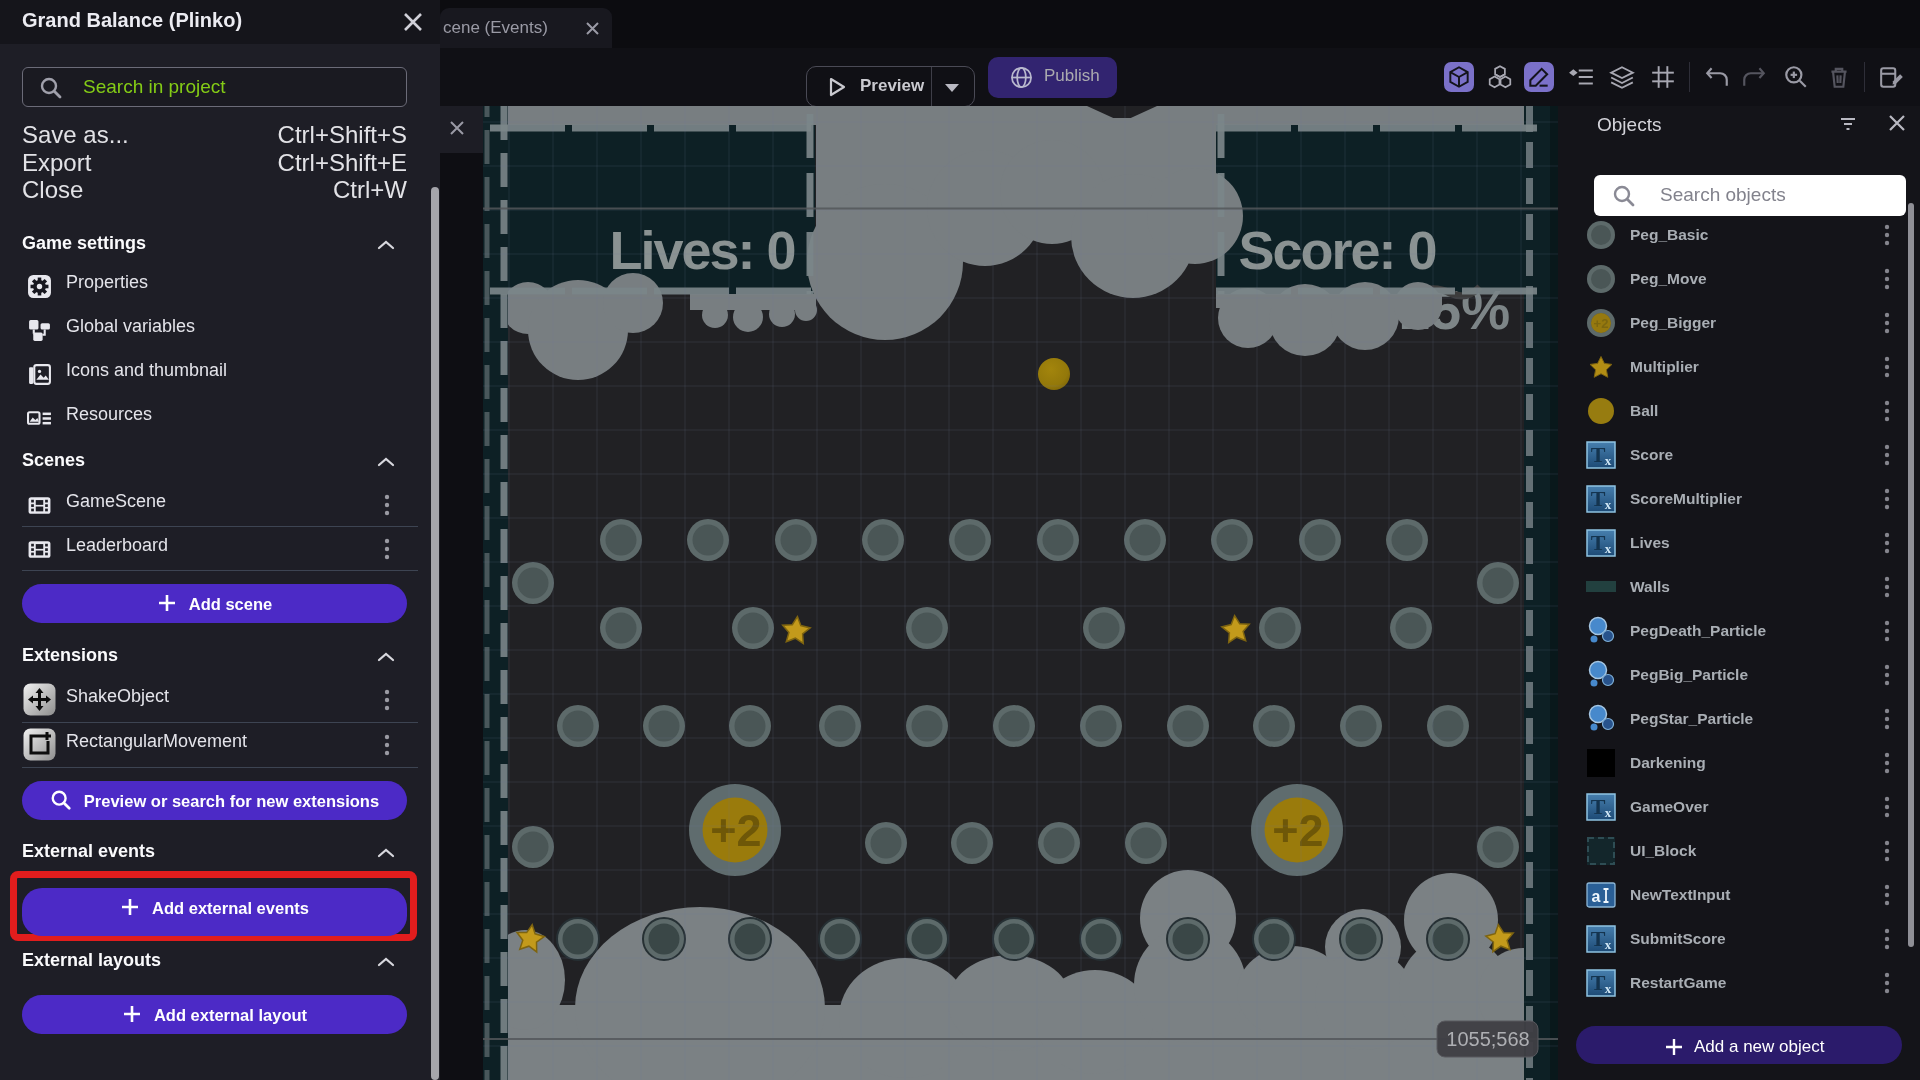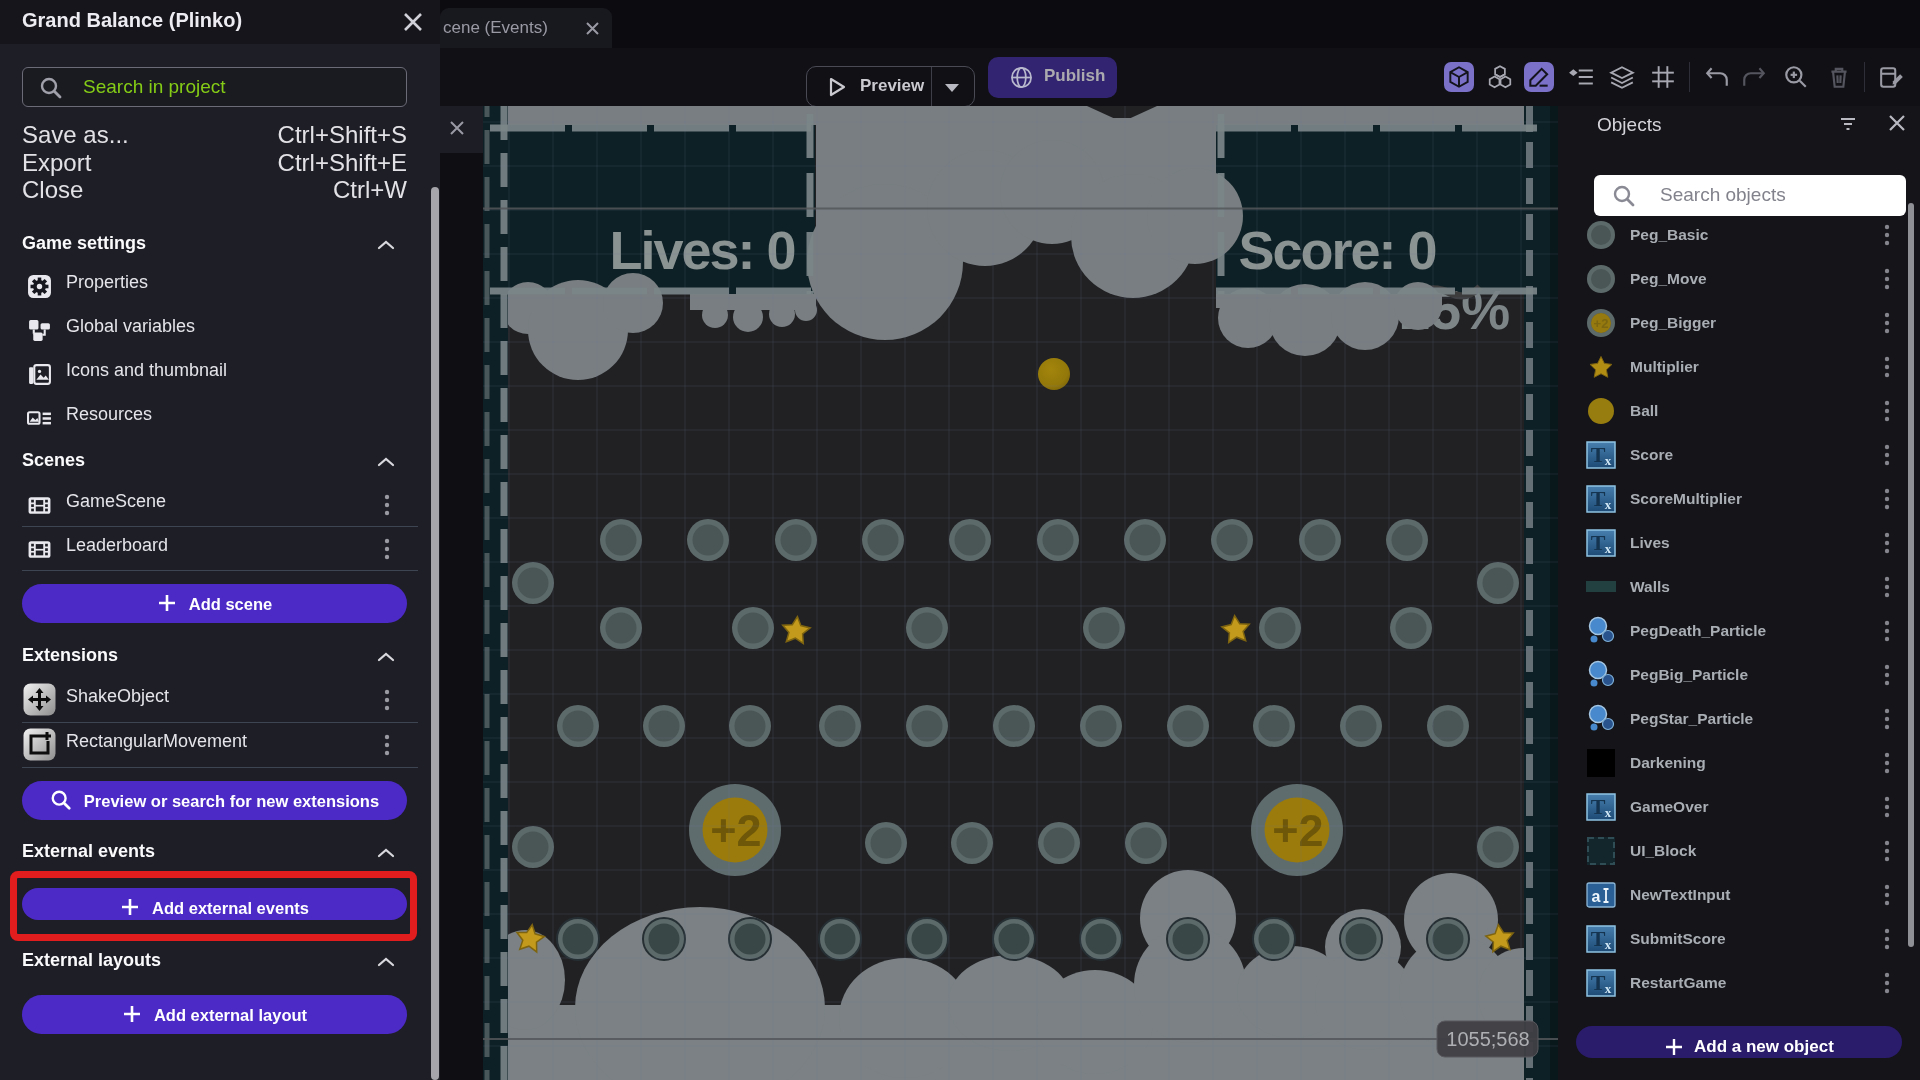--- a/index.html
+++ b/index.html
@@ -3,32 +3,32 @@
 *{margin:0;padding:0;box-sizing:border-box}
 html,body{width:1920px;height:1080px;overflow:hidden;background:#0c0c10;
  font-family:"Liberation Sans",sans-serif;-webkit-font-smoothing:antialiased}
 #toolbar{position:absolute;left:0;top:48px;width:1920px;height:58px;background:#101015}
 #tab{position:absolute;left:440px;top:8px;width:172px;height:40px;background:#18181f;
  border-radius:9px 9px 0 0;color:#9a9aa5;font-size:17px}
 #tab span{position:absolute;left:3px;top:10px}
 #prevbtn{position:absolute;left:806px;top:66px;width:169px;height:41px;border:1.5px solid #4a4a55;
  border-radius:10px;color:#c9c9cf;font-size:17px;font-weight:bold}
 #pubbtn{position:absolute;left:988px;top:57px;width:129px;height:41px;background:#322470;
- border-radius:10px;color:#ababaf;font-size:17px;font-weight:bold}
+ border-radius:10px;color:#ababaf;font-size:17px;font-weight:normal}
 .tsep{position:absolute;top:62px;width:1px;height:30px;background:#2e2e38}
 #op{position:absolute;left:1558px;top:106px;width:362px;height:974px;background:#141419;overflow:hidden}
 #oph{position:absolute;left:0;top:0;width:362px;height:40px}
 #oph>span{position:absolute;left:39px;top:8px;font-size:19px;color:#d4d4da}
 #ops{position:absolute;left:36px;top:69px;width:312px;height:41px;background:#ffffff;border-radius:6px}
 #ops>span{position:absolute;left:66px;top:9px;font-size:19px;color:#82828c}
 .orow{position:absolute;left:0;width:362px;height:44px;color:#a9aeb4;font-size:15.5px;font-weight:bold}
 .orow span{position:absolute;left:72px;top:13px}
 .orow .oic{position:absolute;left:27px;top:6px;width:32px;height:32px}
-#addobj{position:absolute;left:18px;top:920px;width:326px;height:32px;background:#2b1b6b;border-radius:21px;
- color:#fff;font-weight:bold;font-size:17px}
+#addobj{position:absolute;left:18px;top:920px;width:326px;height:38px;background:#2b1b6b;border-radius:21px;
+ color:#fff;font-weight:normal;font-size:17px}
 #addobj svg{position:absolute;left:88px;top:11px}
 #addobj span{position:absolute;left:118px;top:11px}
 #opsb{position:absolute;left:350px;top:97px;width:6px;height:744px;background:#8f8f96;border-radius:3px}
 #lp{position:absolute;left:0;top:0;width:440px;height:1080px;background:#1e1e26;z-index:5}
 #lph{position:absolute;left:0;top:0;width:440px;height:44px;background:#15151b;color:#ececf2;
  font-size:20px;font-weight:bold}
 #lph>span{position:absolute;left:22px;top:9px}
 #lps{position:absolute;left:22px;top:67px;width:385px;height:40px;border:1.5px solid #6b6b78;
  border-radius:6px;background:#1a1a21}
 #lps>span{position:absolute;left:60px;top:8px;font-size:19px;color:#84cc16}
@@ -804,21 +804,21 @@
     <div class="divl" style="top:767px"></div>
 <div class="pbtn" style="top:781px"><svg width="22" height="22" viewBox="0 0 24 24">
         <circle cx="10" cy="10" r="7" stroke="#fff" stroke-width="2.6" fill="none"></circle>
         <line x1="15.5" y1="15.5" x2="21" y2="21" stroke="#fff" stroke-width="3" stroke-linecap="round"></line>
       </svg><span>Preview or search for new extensions</span></div>
 <div class="sect" style="top:841px">External events</div>
     <svg style="position:absolute;left:377px;top:847px" width="18" height="12">
       <path d="M2 9 L9 3 L16 9" stroke="#d8d8de" stroke-width="2.2" fill="none" stroke-linecap="round"></path>
     </svg>
 <div id="redbox"></div>
-<div class="pbtn" style="top:888px;height:32px"><svg width="20" height="20" viewBox="0 0 20 20">
+<div class="pbtn" style="top:888px;height:48px"><svg width="20" height="20" viewBox="0 0 20 20">
         <path d="M10 2 v16 M2 10 h16" stroke="#fff" stroke-width="2.6"></path>
       </svg><span>Add external events</span></div>
 <div class="sect" style="top:950px">External layouts</div>
     <svg style="position:absolute;left:377px;top:956px" width="18" height="12">
       <path d="M2 9 L9 3 L16 9" stroke="#d8d8de" stroke-width="2.2" fill="none" stroke-linecap="round"></path>
     </svg>
 <div class="pbtn" style="top:995px"><svg width="20" height="20" viewBox="0 0 20 20">
         <path d="M10 2 v16 M2 10 h16" stroke="#fff" stroke-width="2.6"></path>
       </svg><span>Add external layout</span></div>
 <div id="lpsb"></div>

